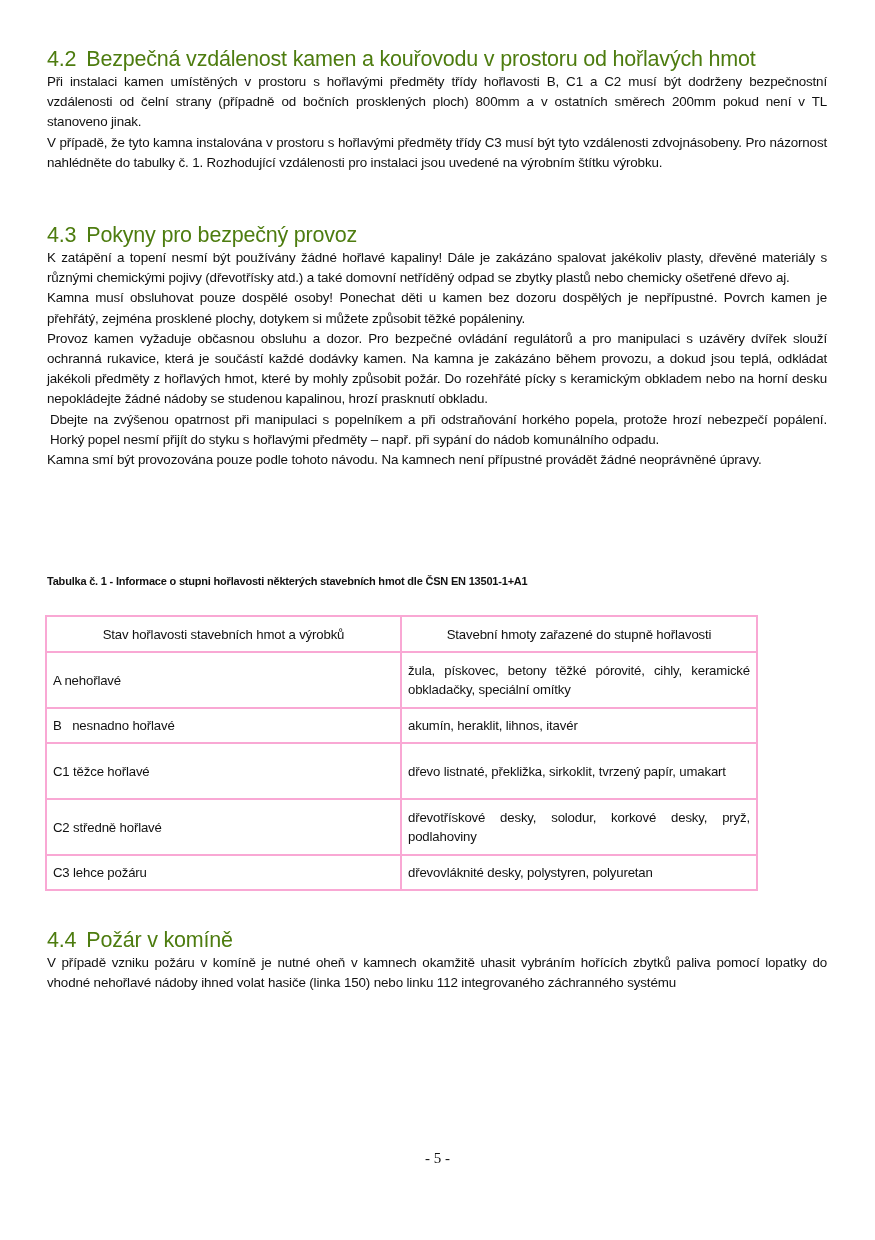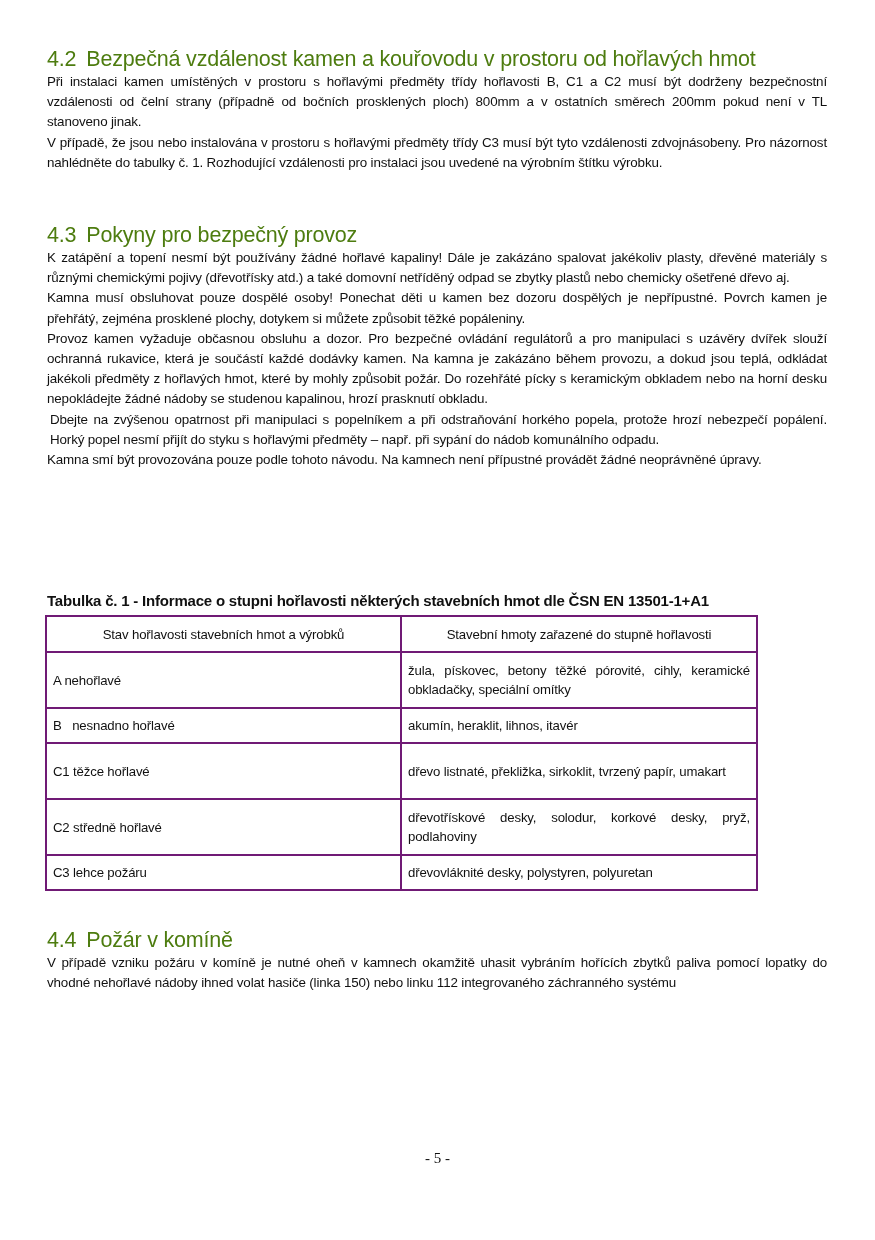--- a/index.html
+++ b/index.html
@@ -16,30 +16,29 @@
   h2 .num { margin-right: 10px; }
   p {
     margin: 0; font-size: 13.4px; line-height: 20.2px; text-align: justify;
     text-align-last: left; letter-spacing: -0.15px;
   }
   b { font-weight: normal; }
   .sec42 { position: absolute; top: 46px; }
   .sec43 { position: absolute; top: 222px; }
   .sec44 { position: absolute; top: 927px; }
   .caption {
-    position: absolute; top: 575px; font-size: 15px; font-weight: bold;
+    position: absolute; top: 575px; font-size: 11px; font-weight: bold;
     letter-spacing: -0.2px;
-    margin-top: 17px;
   }
   table.flam {
     position: absolute; left: 45px; top: 615px; width: 713px;
     border-collapse: collapse; font-size: 13.2px; letter-spacing: -0.15px;
   }
   table.flam td, table.flam th {
-    border: 2px solid #701a75; padding: 2px 6px; vertical-align: middle;
+    border: 2px solid #f9a8d4; padding: 2px 6px; vertical-align: middle;
     line-height: 19px;
   }
   table.flam th { font-weight: normal; text-align: center; height: 30px; }
   table.flam td.c1 { width: 341px; }
   table.flam td.c2 { text-align: justify; text-align-last: left; }
   .r-a td { height: 50px; }
   .r-b td { height: 29px; }
   .r-c1 td { height: 50px; }
   .r-c2 td { height: 50px; }
   .r-c3 td { height: 29px; }
@@ -49,21 +48,21 @@
   }
   .indent { padding-left: 3px; }
 </style>
 </head>
 <body>
 
 <div class="page">
   <section class="sec42">
     <h2><span class="num">4.2</span><span>Bezpečná vzdálenost kamen a kouřovodu v prostoru od hořlavých hmot</span></h2>
     <p><span>Při instalaci kamen umístěných v prostoru s hořlavými předměty třídy hořlavosti B, C1 a C2 musí být dodrženy bezpečnostní vzdálenosti od čelní strany (případně od bočních prosklených ploch) </span><b>800mm</b><span> a v ostatních směrech </span><b>200mm</b><span> pokud není v TL stanoveno jinak.</span></p>
-    <p><span>V případě, že jsou nebo instalována v prostoru s hořlavými předměty třídy C3 musí být tyto vzdálenosti </span><b>zdvojnásobeny</b><span>. Pro názornost nahlédněte do </span><b>tabulky č. 1.</b><span> Rozhodující vzdálenosti pro instalaci jsou uvedené na výrobním štítku výrobku.</span></p>
+    <p><span>V případě, že tyto kamna instalována v prostoru s hořlavými předměty třídy C3 musí být tyto vzdálenosti </span><b>zdvojnásobeny</b><span>. Pro názornost nahlédněte do </span><b>tabulky č. 1.</b><span> Rozhodující vzdálenosti pro instalaci jsou uvedené na výrobním štítku výrobku.</span></p>
   </section>
 
   <section class="sec43">
     <h2><span class="num">4.3</span><span>Pokyny pro bezpečný provoz</span></h2>
     <p>K zatápění a topení nesmí být používány žádné hořlavé kapaliny! Dále je zakázáno spalovat jakékoliv plasty, dřevěné materiály s různými chemickými pojivy (dřevotřísky atd.) a také domovní netříděný odpad se zbytky plastů nebo chemicky ošetřené dřevo aj.</p>
     <p><b>Kamna musí obsluhovat pouze dospělé osoby! Ponechat děti u kamen bez dozoru dospělých je nepřípustné. Povrch kamen je přehřátý, zejména prosklené plochy, dotykem si můžete způsobit těžké popáleniny.</b></p>
     <p>Provoz kamen vyžaduje občasnou obsluhu a dozor. Pro bezpečné ovládání regulátorů a pro manipulaci s uzávěry dvířek slouží ochranná rukavice, která je součástí každé dodávky kamen. Na kamna je zakázáno během provozu, a dokud jsou teplá, odkládat jakékoli předměty z hořlavých hmot, které by mohly způsobit požár. Do rozehřáté pícky s keramickým obkladem nebo na horní desku nepokládejte žádné nádoby se studenou kapalinou, hrozí prasknutí obkladu.</p>
     <p class="indent">Dbejte na zvýšenou opatrnost při manipulaci s popelníkem a při odstraňování horkého popela, protože hrozí nebezpečí popálení. Horký popel nesmí přijít do styku s hořlavými předměty – např. při sypání do nádob komunálního odpadu.</p>
     <p><b>Kamna smí být provozována pouze podle tohoto návodu. Na kamnech není přípustné provádět žádné neoprávněné úpravy.</b></p>
   </section>

